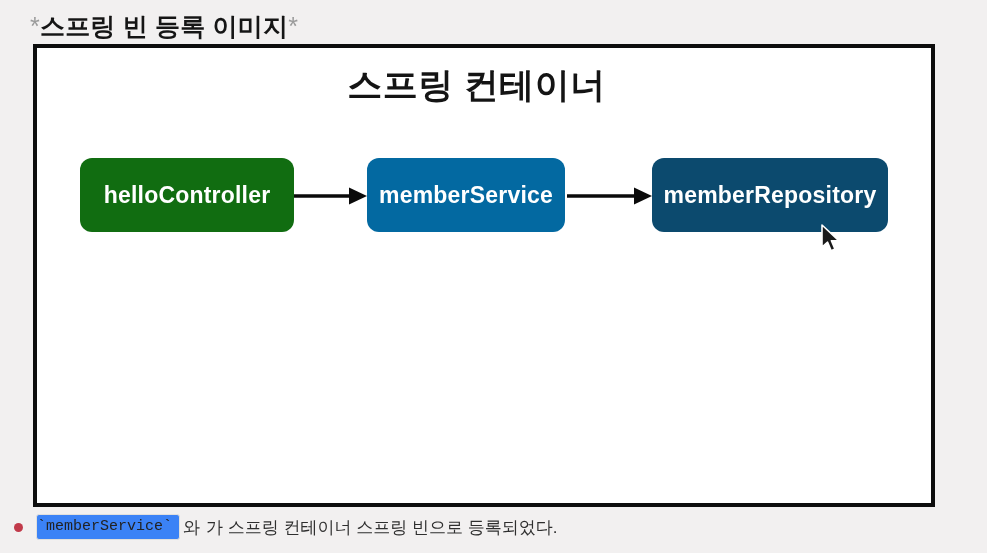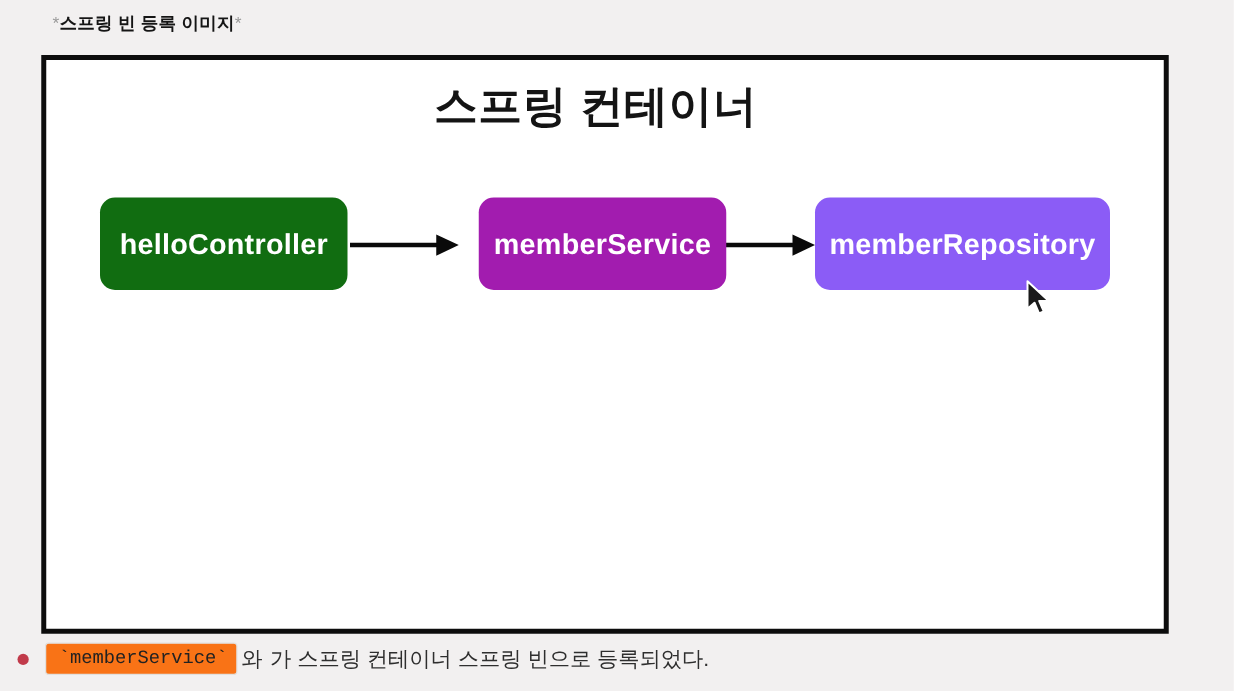--- a/index.html
+++ b/index.html
@@ -5,22 +5,22 @@
   * { margin: 0; padding: 0; box-sizing: border-box; }
   html, body { width: 987px; height: 553px; }
   body {
     position: relative;
     background: #f2f0f0;
     font-family: "Liberation Sans", sans-serif;
     overflow: hidden;
   }
   .page-label {
     position: absolute;
-    left: 42px; top: 10px;
-    font-size: 14px;
+    left: 30px; top: 10px;
+    font-size: 25px;
     font-weight: bold;
     color: #151515;
     letter-spacing: 0.2px;
   }
   .page-label .asterisk {
     color: #9b9b9b;
     font-weight: normal;
   }
   .container-box {
     position: absolute;
@@ -45,21 +45,21 @@
     height: 74px;
     border-radius: 12px;
     display: flex;
     align-items: center;
     justify-content: center;
     color: #ffffff;
     font-size: 23px;
     font-weight: bold;
     letter-spacing: 0.2px;
   }
-  .node-1 { left: 43px;  width: 198px; }
+  .node-1 { left: 43px;  width: 214px; }
   .node-2 { left: 330px; width: 198px; }
   .node-3 { left: 615px; width: 236px; }
   .arrow-layer {
     position: absolute;
     left: 0; top: 0;
     width: 894px; height: 455px;
     pointer-events: none;
   }
   .cursor {
     position: absolute;
@@ -78,24 +78,24 @@
   .bullet {
     width: 9px; height: 9px;
     border-radius: 50%;
     margin: 0 13px 0 8px;
     flex: 0 0 auto;
   }
   .code-chip {
     font-family: "Liberation Mono", monospace;
     font-size: 15px;
     color: #222222;
-    background: #f97316;
+    background: #3b82f6;
     border: 1px solid #e2e0dd;
     border-radius: 3px;
-    padding: 3px 7px 4px 10px;
+    padding: 3px 7px 4px 0;
     white-space: pre;
   }
   .note-text { margin: 0 3px; white-space: pre; }
 </style>
 </head>
 <body>
 
 <div class="page-label"><span class="asterisk">*</span><span>스프링 빈 등록 이미지</span><span class="asterisk">*</span></div>
 
 <div class="container-box">
@@ -108,24 +108,24 @@
     </g>
     <g>
       <line x1="530" y1="148" x2="599" y2="148" stroke="#0a0a0a" stroke-width="3.5"></line>
       <polygon points="597,139.5 615,148 597,156.5" fill="#0a0a0a"></polygon>
     </g>
   </svg>
 
   <div class="node node-1" style="background-color: rgb(17, 109, 17);">
     <span>helloController</span>
   </div>
-  <div class="node node-2" style="background-color: #a21caf; margin-left: 16px;">
+  <div class="node node-2" style="background-color: #0369a1;">
     <span>memberService</span>
   </div>
-  <div class="node node-3" style="background-color: #8b5cf6;">
+  <div class="node node-3" style="background-color: #0c4a6e;">
     <span>memberRepository</span>
   </div>
 </div>
 
 <svg class="cursor" viewBox="0 0 22 30">
   <path d="M2,1 L2,23 L7.6,18.2 L11.2,26.8 L15.0,25.1 L11.4,16.8 L19,16.8 Z" fill="#1a1a1a" stroke="#ffffff" stroke-width="1.6" stroke-linejoin="round"></path>
 </svg>
 
 <div class="note-line">
   <span class="bullet" style="background-color: rgb(193, 58, 74);"></span>

